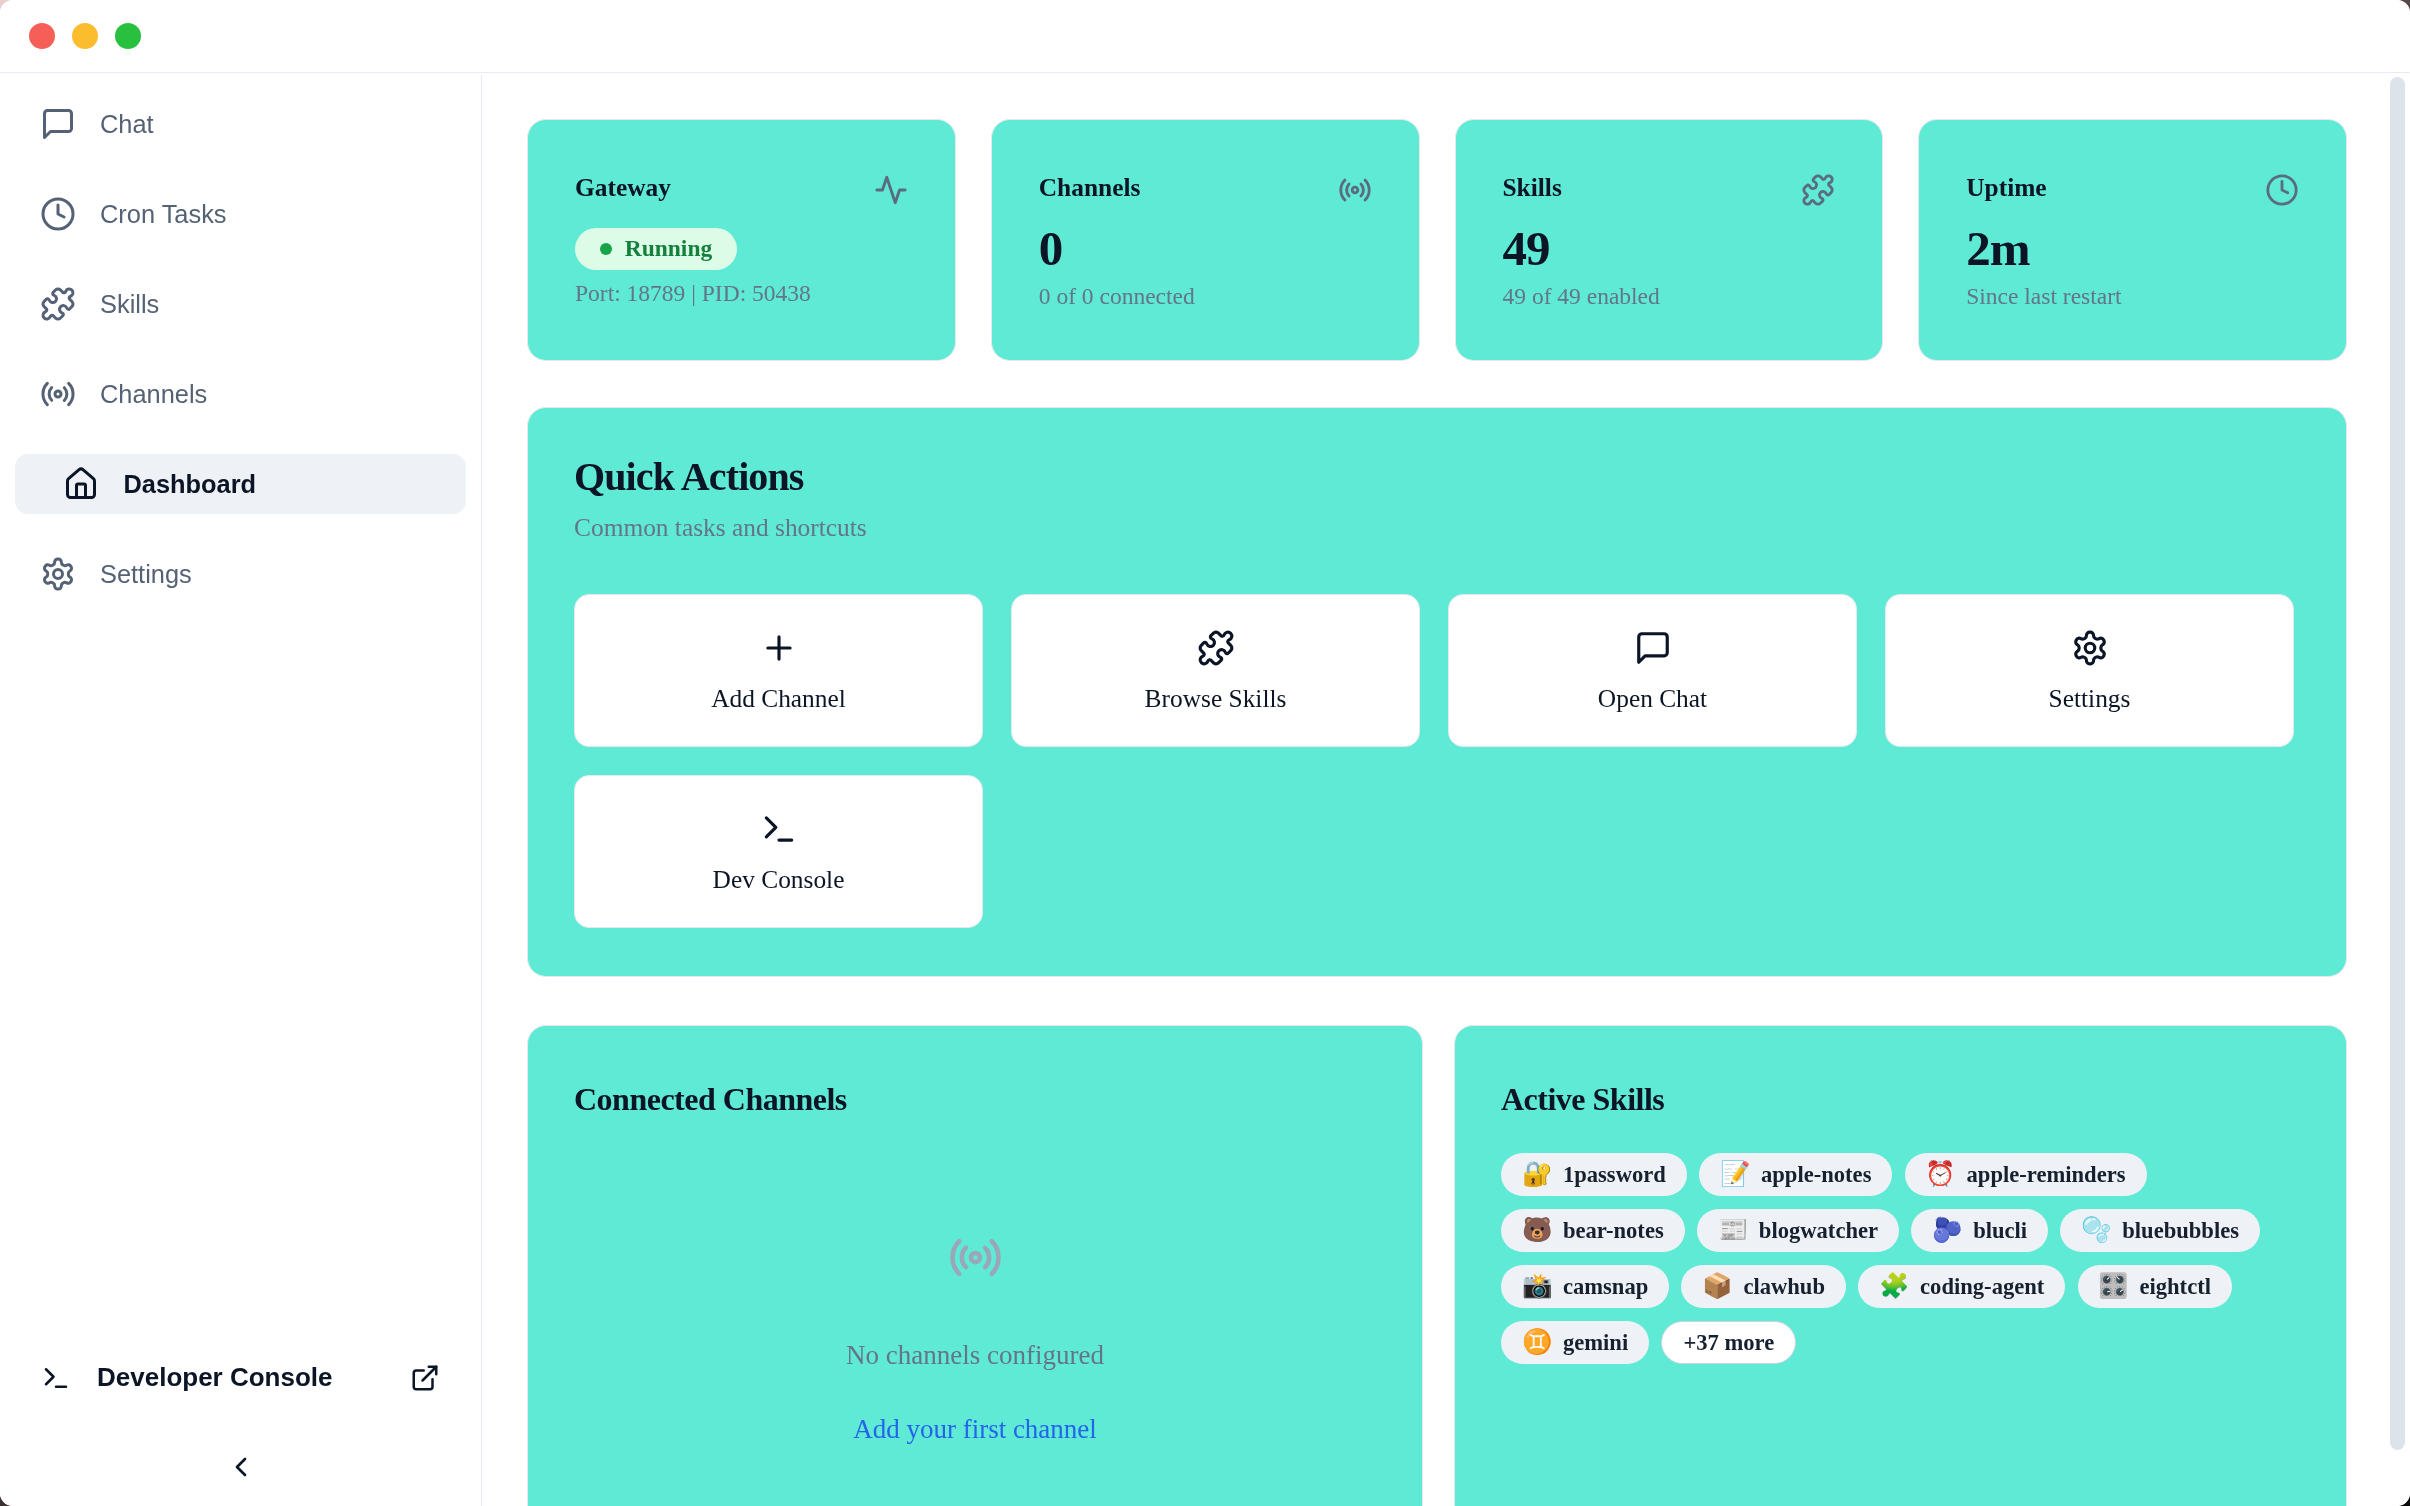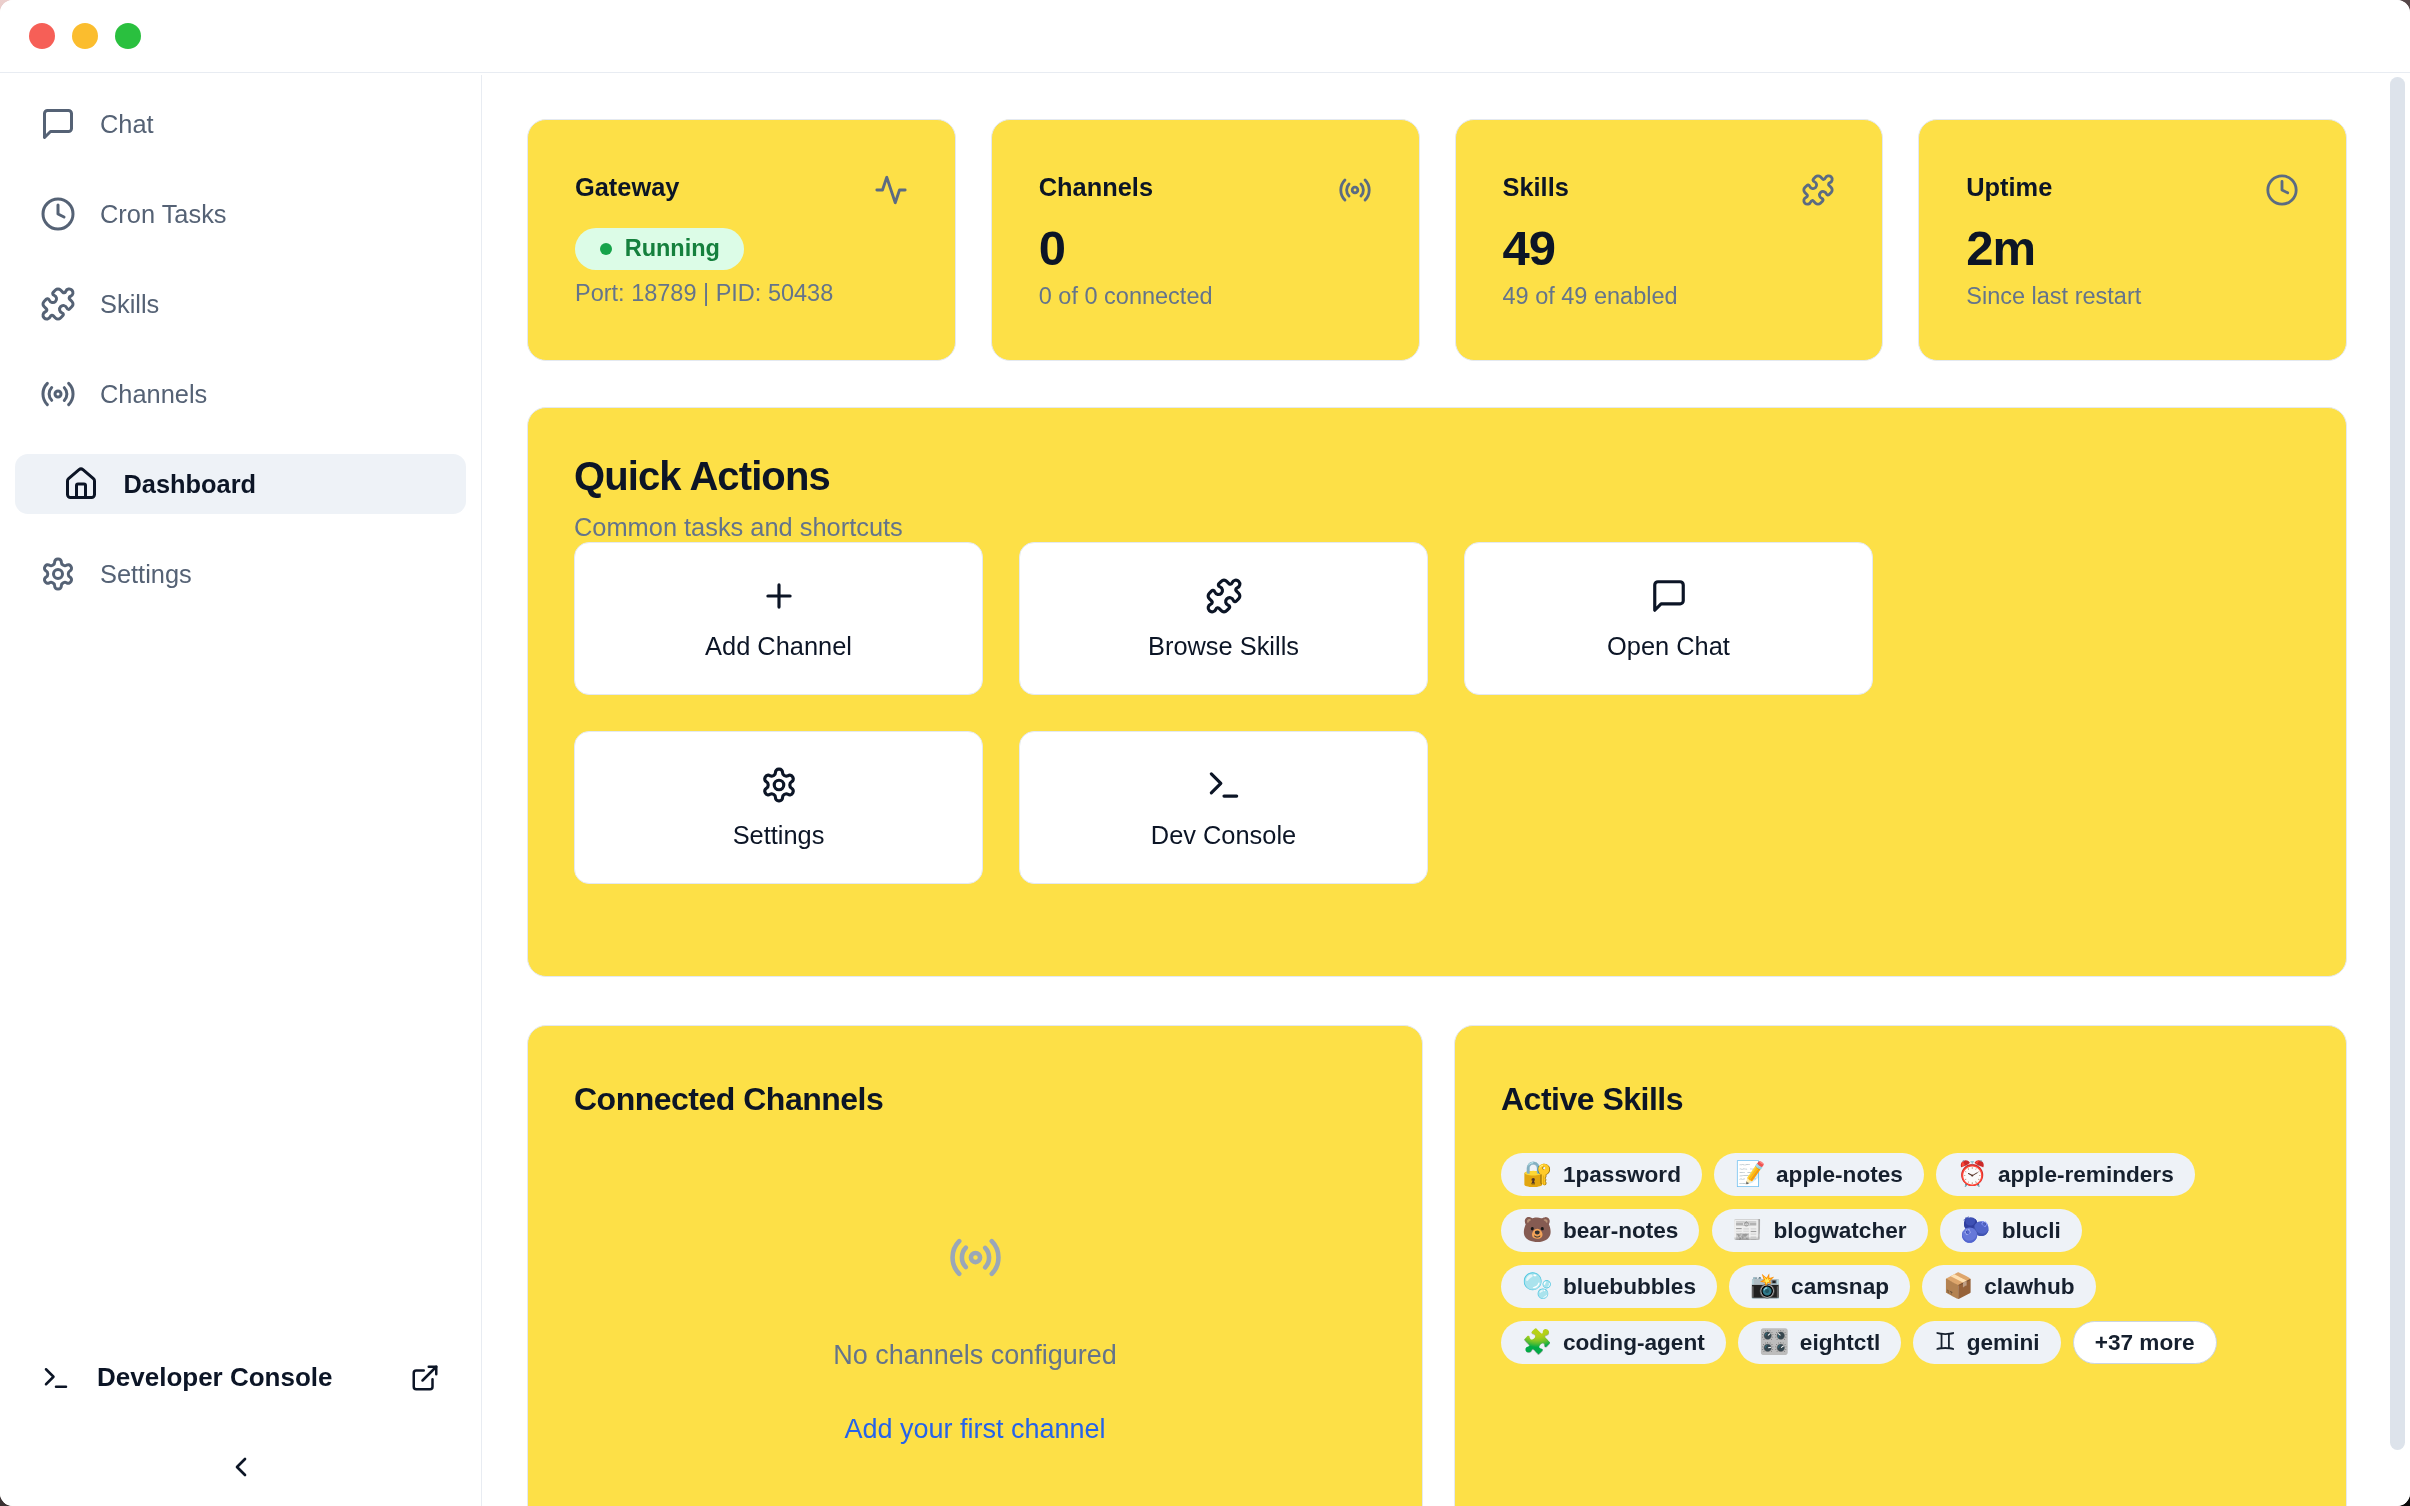--- a/index.html
+++ b/index.html
@@ -37,41 +37,41 @@
   .dev-row{display:flex;align-items:center;gap:26px;font-size:26px;font-weight:600;color:#0c1526;}
   .dev-row svg{width:30px;height:30px;}
   .dev-row .ext{margin-left:auto;cursor:pointer;}
   .collapse-row{display:flex;justify-content:center;margin-top:58px;}
   .collapse-row svg{width:32px;height:32px;cursor:pointer;color:#0c1526;}
   
   .main{
     position:absolute;top:75px;left:484px;right:0;bottom:0;overflow:hidden;
     padding:44px 63px 0 43px;box-sizing:border-box;background:#fff;
   }
-  .card{background:#fde047;border:1.9px solid #e4e9f0;border-radius:19px;box-sizing:border-box;}
+  .card{background:#5eead4;border:1.9px solid #e4e9f0;border-radius:19px;box-sizing:border-box;font-family:Liberation Serif, serif;}
   
   .stats{display:grid;grid-template-columns:repeat(4,1fr);gap:35px;}
   .stat-card{height:242px;padding:51px 47px 0;}
   .stat-head{display:flex;justify-content:space-between;align-items:flex-start;}
   .stat-title{font-size:25.4px;font-weight:600;color:#0c1526;line-height:32px;}
   .stat-head svg{width:34px;height:34px;color:#5b6b82;margin-top:1.9px;}
   .stat-value{font-size:49px;font-weight:700;color:#0c1526;margin-top:15px;line-height:53px;letter-spacing:-0.9px;}
   .stat-detail{font-size:23.5px;color:#64748b;margin-top:7.5px;line-height:28px;}
   .badge-running{
     display:inline-flex;align-items:center;gap:13px;margin-top:21px;
     background:#dcfce7;color:#15803d;border-radius:941px;padding:0 24.5px;height:42px;
     font-size:23.5px;font-weight:600;
   }
   .badge-running .dot{width:12.2px;height:12.2px;border-radius:50%;background:#16a34a;}
   .gateway-detail{font-size:23.5px;color:#64748b;margin-top:9.4px;line-height:28px;}
   
   .qa-card{margin-top:46px;height:570px;padding:45px 46px 0;}
   .qa-title{font-size:40px;font-weight:700;color:#0c1526;line-height:47px;letter-spacing:-0.9px;}
   .qa-subtitle{font-size:25.4px;color:#64748b;margin-top:12.2px;line-height:30px;}
-  .qa-grid{display:flex;flex-wrap:wrap;gap:36px;}
+  .qa-grid{margin-top:52px;display:flex;flex-wrap:wrap;gap:28px;}
   .qa-btn{
     width:409px;height:153px;border:1.9px solid #e4e9f0;border-radius:15px;background:#fff;
     display:flex;flex-direction:column;align-items:center;justify-content:center;gap:17px;
     font-size:25.4px;font-weight:500;color:#0c1526;cursor:pointer;font-family:inherit;
   }
   .qa-btn svg{width:38px;height:38px;color:#0c1526;}
   
   .bottom{margin-top:48px;display:grid;grid-template-columns:896px 893px;gap:31px;}
   .bottom .card{height:565px;padding:53px 46px 0;}
   .section-title{font-size:32px;font-weight:700;color:#0c1526;line-height:40px;letter-spacing:-0.5px;}

